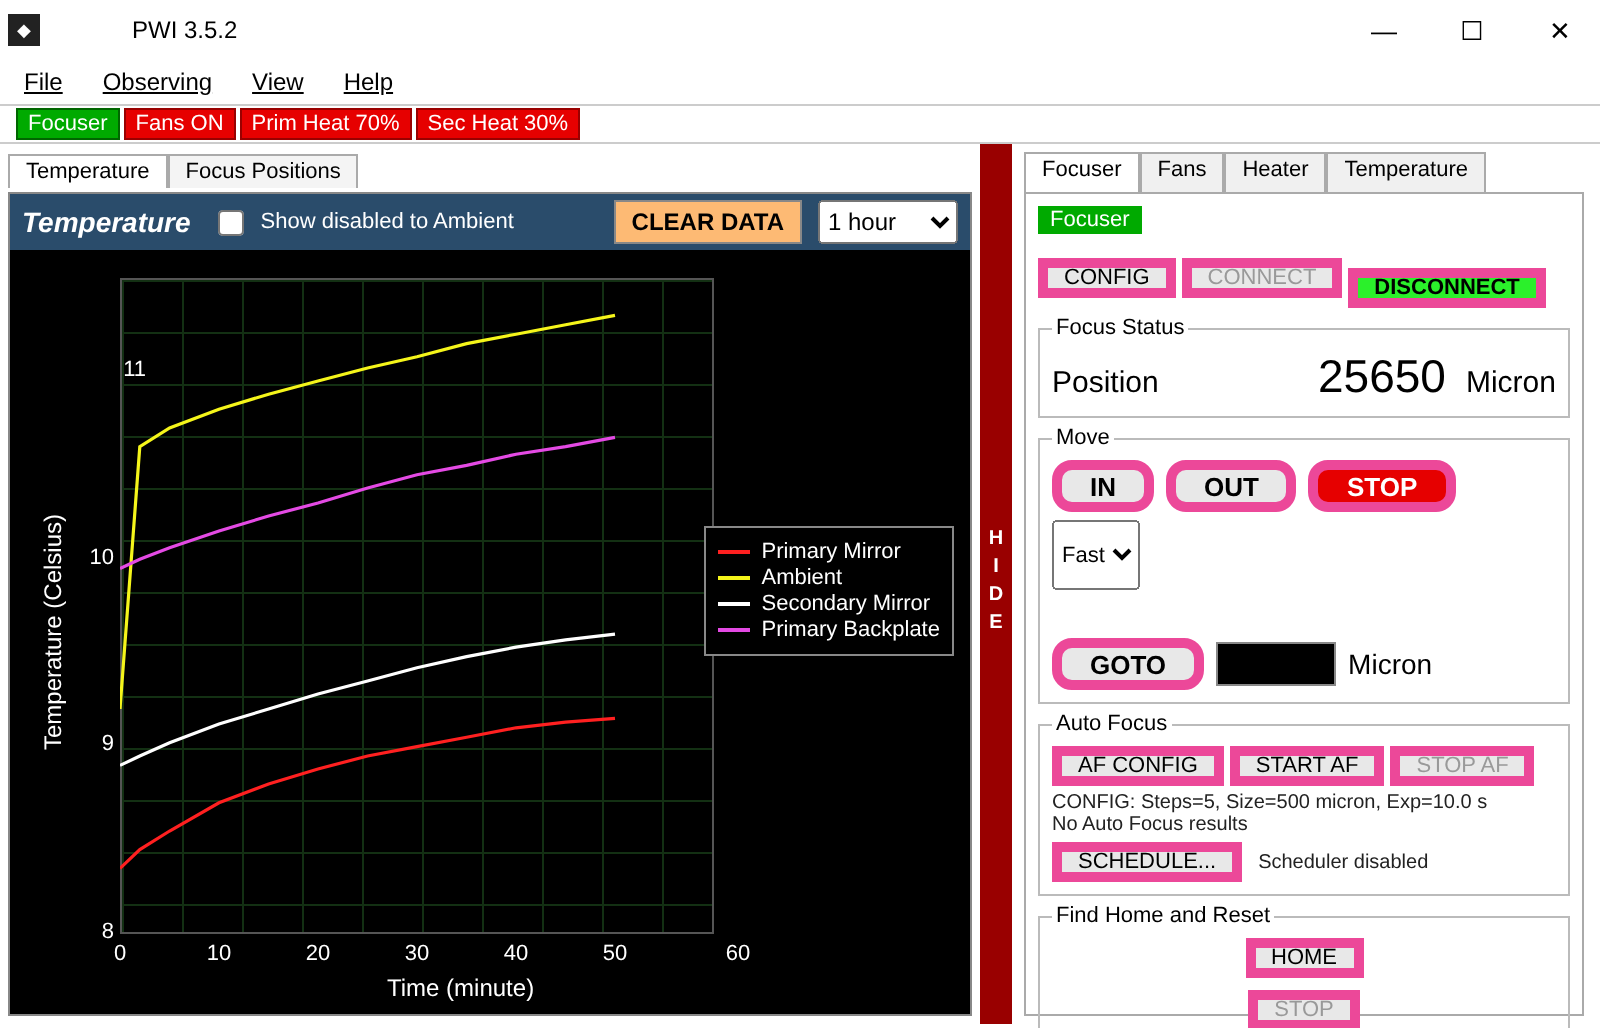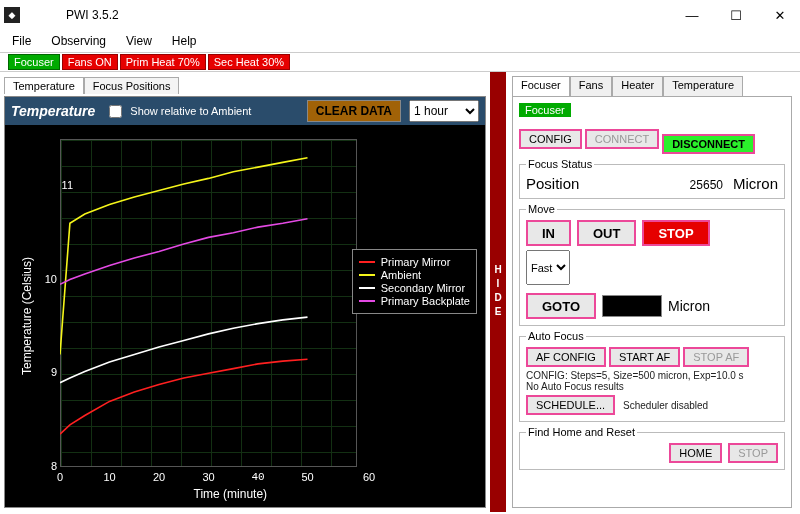--- a/index.html
+++ b/index.html
@@ -6,21 +6,21 @@
   body { background: #fff; width: 800px; height: 514px; overflow: hidden; font-size: 11px; }
 
   
   .titlebar { height: 30px; display: flex; align-items: center; padding: 0 6px 0 4px; }
   .app-icon { width: 16px; height: 16px; background: #222; margin-right: 6px; display:flex;align-items:center;justify-content:center;color:#fff;font-size:9px;}
   .titlebar .title { flex: 1; font-size: 12px; margin-left: 40px; }
   .winbtns { display: flex; gap: 16px; }
   .winbtn { width: 28px; height: 20px; display: flex; align-items: center; justify-content: center; font-size: 13px; }
 
   
-  .menubar { height: 22px; display: flex; align-items: center; gap: 20px; padding: 0 12px; }
+  .menubar { height: 22px; display: flex; align-items: center; gap: 20px; padding: 0 12px; text-decoration: underline; }
   .menubar span { font-size: 12px; }
 
   
   .statusstrip { height: 20px; border-top: 1px solid #ccc; border-bottom: 1px solid #ccc; display: flex; align-items: center; padding: 0 8px; gap: 2px; }
   .pill { height: 16px; padding: 0 5px; font-size: 11px; color: #fff; display:flex;align-items:center;}
   .pill.green { background: #0a0; border: 1px solid #060; }
   .pill.red { background: #e60000; border: 1px solid #900; }
 
   
   .content { display: flex; height: calc(514px - 30px - 22px - 20px - 2px); }
@@ -31,66 +31,66 @@
   .lefttabs .tab { border: 1px solid #aaa; border-bottom: none; padding: 2px 8px; background: #f4f4f4; font-size: 11px; }
   .lefttabs .tab.active { background: #fff; }
 
   .chartwrap { flex: 1; background: #000; border: 1px solid #888; margin: 2px 4px 4px 4px; padding: 0; position: relative; }
 
   .charthdr { background: #2a4c6b; height: 28px; display: flex; align-items: center; padding: 0 6px; gap: 8px; }
   .charthdr .lbl { color: #fff; font-weight: bold; font-style: italic; font-size: 14px; }
   .charthdr input[type=checkbox] { margin-left: 6px; }
   .charthdr .chk-label { color: #fff; font-size: 11px; }
   .charthdr .spacer { flex: 1; }
-  .charthdr .clearbtn { background: #a16207; border: 1px solid #888; padding: 2px 8px; font-weight: bold; font-size: 12px; height: 22px; }
+  .charthdr .clearbtn { background: #fdba74; border: 1px solid #888; padding: 2px 8px; font-weight: bold; font-size: 12px; height: 22px; }
   .charthdr select { height: 22px; font-size: 12px; width: 70px; }
 
   .plotarea { position: relative; width: 100%; height: calc(100% - 28px); color:#fff; }
   
   .grid { position: absolute; left: 55px; top: 14px; right: 128px; bottom: 40px; border: 1px solid #555; background-image:
       linear-gradient(#133013 1px, transparent 1px),
       linear-gradient(90deg, #133013 1px, transparent 1px);
     background-size: 30px 26px;
   }
   .ytick { position: absolute; left: 38px; width: 14px; text-align: right; font-size: 11px; color:#fff;}
   .xtick { position: absolute; bottom: 24px; font-size: 11px; color:#fff; transform: translateX(-50%); }
   .ylabel { position: absolute; left: 4px; top: 50%; transform: translate(-35%, -50%) rotate(-90deg); font-size: 12px; color:#fff; white-space:nowrap;}
   .xlabel { position: absolute; left: 50%; bottom: 6px; transform: translateX(-70%); font-size: 12px; color:#fff; }
-  .legend { position: absolute; right: 8px; top: 124px; border: 1px solid #888; padding: 5px 6px; background: #000; }
+  .legend { position: absolute; right: 8px; top: 138px; border: 1px solid #888; padding: 5px 6px; background: #000; }
   .legend div { display: flex; align-items: center; gap: 6px; font-size: 11px; color:#fff; margin: 1px 0;}
   .legline { width: 16px; height: 2px; }
 
   
   svg.lines { position: absolute; left: 55px; top: 14px; right: 128px; bottom: 40px; width: calc(100% - 55px - 128px); height: calc(100% - 14px - 40px); }
   svg.lines path { fill: none; stroke-width: 1.6; }
 
   
   .hidecol { width: 16px; background: #990000; display: flex; align-items: center; justify-content: center; }
   .hidecol .txt { color: #fff; writing-mode: vertical-rl; text-orientation: upright; font-size: 10px; letter-spacing: 3px; font-weight: bold; }
 
   
   .right { flex: 1; padding: 4px 8px 4px 6px; }
   .rtabs { height: 20px; display: flex; }
   .rtabs .tab { border: 1px solid #aaa; border-bottom: none; padding: 2px 8px; font-size: 11px; background: #f0f0f0; }
   .rtabs .tab.active { background: #fff; }
   .rbody { border: 1px solid #aaa; padding: 6px; display:flex; flex-direction:column; gap:4px; height: calc(100% - 20px); }
 
   .focuser-pill { display:inline-block; background:#0a0; color:#fff; padding: 1px 6px; font-size: 11px; margin-bottom: 2px;}
   .btnrow { display:flex; gap:3px; align-items:center;}
-  .btn { border: 2px solid #ec4899; background:#e8e8e8; padding: 2px 8px; font-size: 11px; height: 20px; display:flex;align-items:center;justify-content:center;}
+  .btn { border: 5px solid #ec4899; background:#e8e8e8; padding: 2px 8px; font-size: 11px; height: 20px; display:flex;align-items:center;justify-content:center;}
   .btn.disabled { color:#999; }
   .btn.disco { background:#2bf02b; font-weight:bold;margin-top:11px; }
   .btn.stop { background:#e60000; color:#fff; font-weight:bold; }
-  .btn.big { height: 26px; font-size: 13px; font-weight:bold; padding: 2px 14px; }
+  .btn.big { height: 26px; font-size: 13px; font-weight:bold; padding: 2px 14px; border-radius: 10px; }
 
   fieldset { border: 1px solid #bbb; padding: 5px 6px 6px 6px; }
   legend { font-size: 11px; padding: 0 2px; }
   .posrow { display:flex; align-items:baseline; gap:10px;}
   .posrow .lab { font-size: 15px; flex:1;}
-  .posrow .val { font-size: 12px; }
+  .posrow .val { font-size: 23px; }
   .posrow .unit { font-size: 15px; }
 
   .inp { border:1px solid #888; background:#000; color:#fff; height:22px; width:60px;}
   select.small { height:35px; font-size:11px;}
   .muted { font-size:10px; color:#222;}
 </style>
 </head>
 <body>
 
 <div class="titlebar">
@@ -121,21 +121,21 @@
 
   <div class="left">
     <div class="lefttabs">
       <div class="tab active">Temperature</div>
       <div class="tab">Focus Positions</div>
     </div>
     <div class="chartwrap">
       <div class="charthdr">
         <span class="lbl">Temperature</span>
         <input type="checkbox" style="">
-        <span class="chk-label">Show relative to Ambient</span>
+        <span class="chk-label">Show disabled to Ambient</span>
         <span class="spacer"></span>
         <button class="clearbtn">CLEAR DATA</button>
         <select><option>1 hour</option></select>
       </div>
       <div class="plotarea">
         <div class="grid"></div>
         <svg class="lines" id="chart-svg" preserveAspectRatio="none" viewBox="0 0 297 328" style="left: 55px; top: 14px; width: 297px; height: 328px;">
             <path d="M0.0 295.2 L9.9 285.8 L24.8 276.5 L49.5 262.4 L74.3 253.0 L99.0 245.5 L123.8 239.0 L148.5 234.3 L173.3 229.6 L198.0 224.9 L222.8 222.1 L247.5 220.2 " stroke="#ff2020"></path>
             <path d="M0.0 215.5 L9.9 84.3 L24.8 75.0 L49.5 65.6 L74.3 58.1 L99.0 51.5 L123.8 45.0 L148.5 39.4 L173.3 32.8 L198.0 28.1 L222.8 23.4 L247.5 18.7 " stroke="#f5f51a"></path>
             <path d="M0.0 243.7 L9.9 239.0 L24.8 232.4 L49.5 223.0 L74.3 215.5 L99.0 208.0 L123.8 201.5 L148.5 194.9 L173.3 189.3 L198.0 184.6 L222.8 180.9 L247.5 178.1 " stroke="#ffffff"></path>
@@ -164,21 +164,21 @@
             </div>
           </div>
       <div class="ytick" style="top: 335px;">8</div>
           <div class="ytick" style="top: 241.286px;">9</div>
           <div class="ytick" style="top: 147.571px;">10</div>
           <div class="ytick" style="top: 53.8571px; margin-left: 16px;">11</div>
           <div class="xtick" style="left: 55px;">0</div>
           <div class="xtick" style="left: 104.5px;">10</div>
           <div class="xtick" style="left: 154px;">20</div>
           <div class="xtick" style="left: 203.5px;">30</div>
-          <div class="xtick" style="left: 253px; font-family: Liberation Mono, monospace;">40</div>
+          <div class="xtick" style="left: 253px;">40</div>
           <div class="xtick" style="left: 302.5px;">50</div>
           <div class="xtick" style="left: 364px;">60</div>
         </div>
     </div>
   </div>
 
   <div class="hidecol">
     <div class="txt">HIDE</div>
   </div>
 
@@ -205,21 +205,21 @@
         </div>
       </fieldset>
       <fieldset>
         <legend>Move</legend>
         <div class="btnrow" style="gap:6px;">
           <div class="btn big">IN</div>
           <div class="btn big">OUT</div>
           <div class="btn big stop">STOP</div>
         </div>
         <div style="margin-top:4px;"><select class="small"><option>Fast</option></select></div>
-        <div class="btnrow" style="margin-top:8px; gap:6px; align-items:center;">
+        <div class="btnrow" style="margin-top:24px; gap:6px; align-items:center;">
           <div class="btn big">GOTO</div>
           <input class="inp" value="" style="">
           <span style="font-size:14px;">Micron</span>
         </div>
       </fieldset>
       <fieldset>
         <legend>Auto Focus</legend>
         <div class="btnrow">
           <div class="btn">AF CONFIG</div>
           <div class="btn">START AF</div>
@@ -227,20 +227,20 @@
         </div>
         <div class="muted" style="margin-top:3px;">CONFIG: Steps=5, Size=500 micron, Exp=10.0 s</div>
         <div class="muted">No Auto Focus results</div>
         <div class="btnrow" style="margin-top:3px; gap:8px; align-items:center;">
           <div class="btn">SCHEDULE...</div>
           <span class="muted">Scheduler disabled</span>
         </div>
       </fieldset>
       <fieldset>
         <legend>Find Home and Reset</legend>
-        <div class="btnrow" style="justify-content:flex-end; gap:6px;">
+        <div class="btnrow" style="justify-content:flex-end; gap:6px;flex-direction:column;">
           <div class="btn">HOME</div>
           <div class="btn disabled">STOP</div>
         </div>
       </fieldset>
     </div>
   </div>
 </div>
 
 </body></html>

